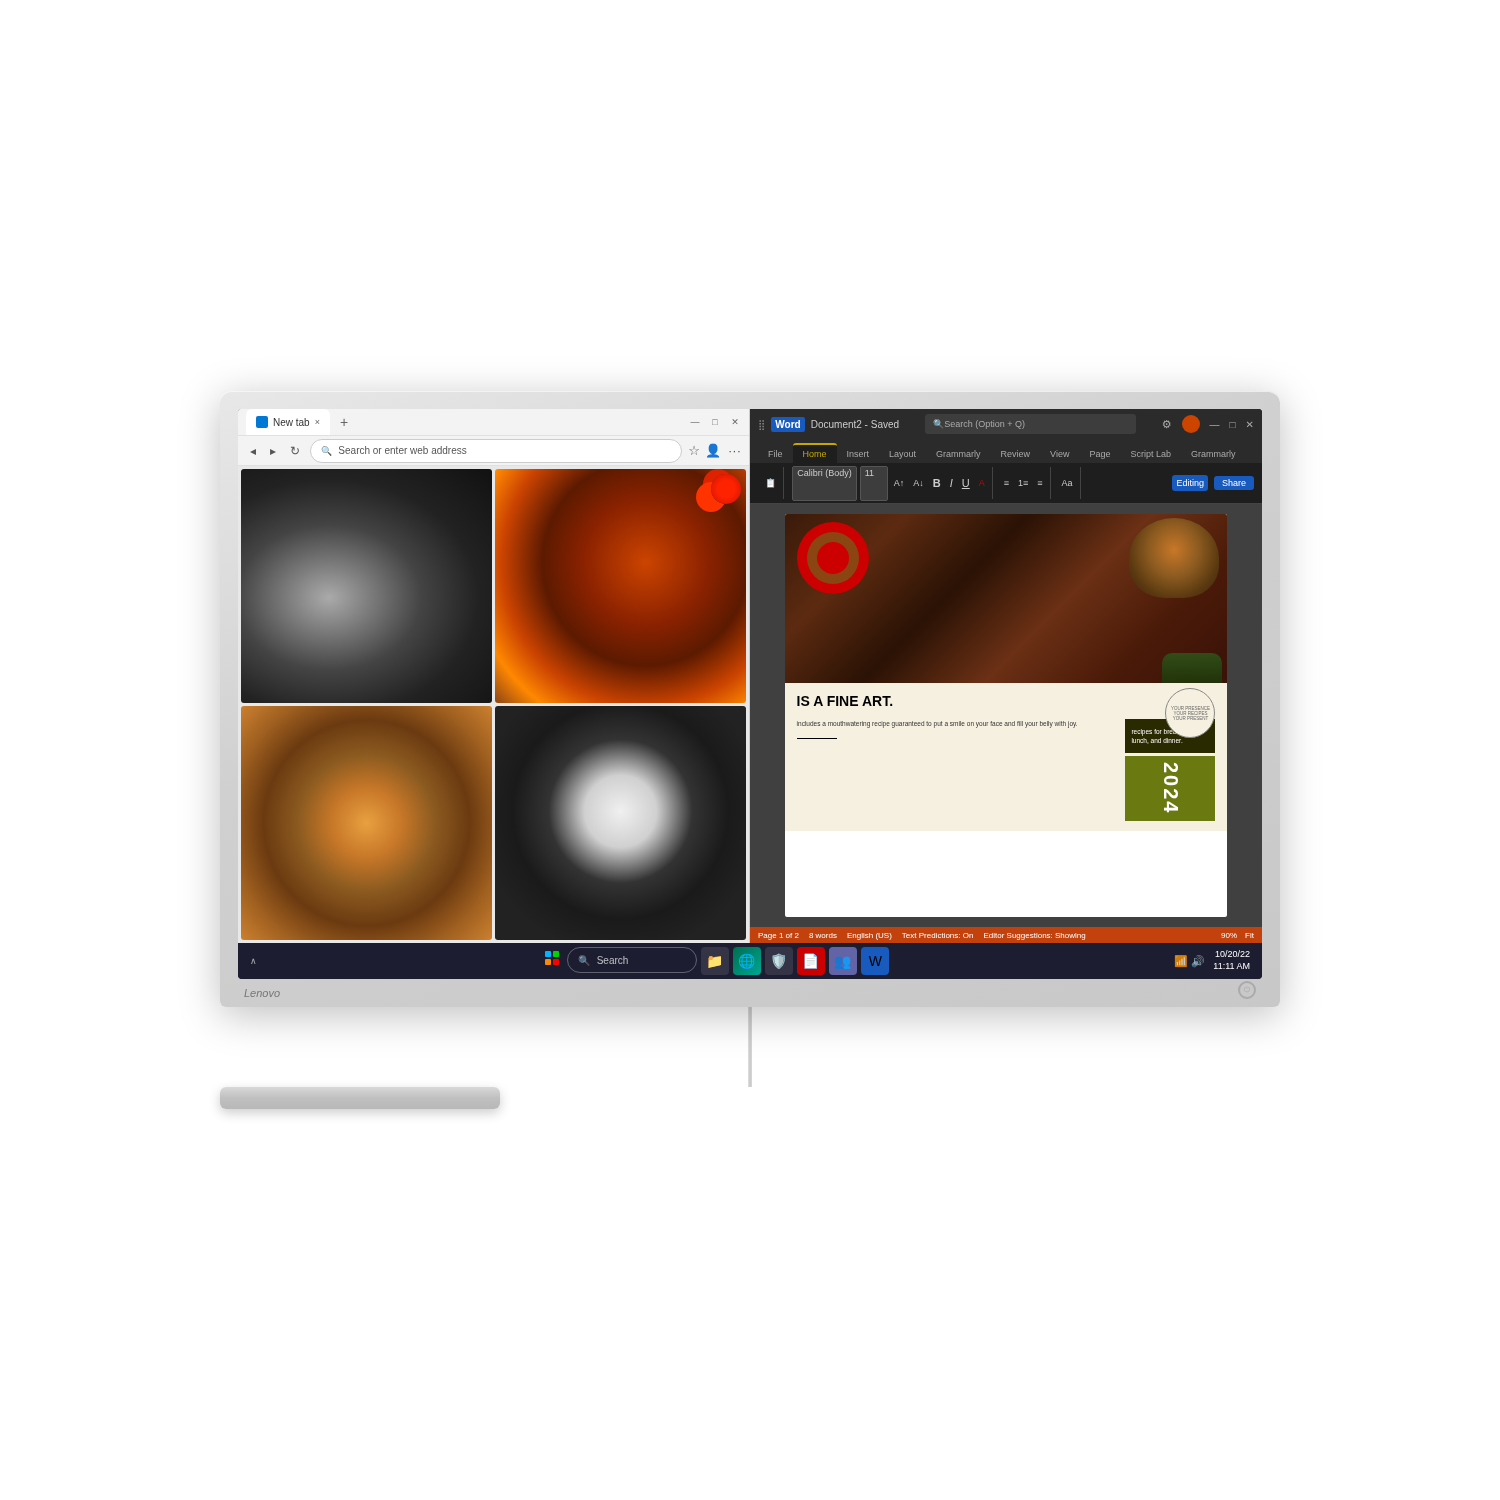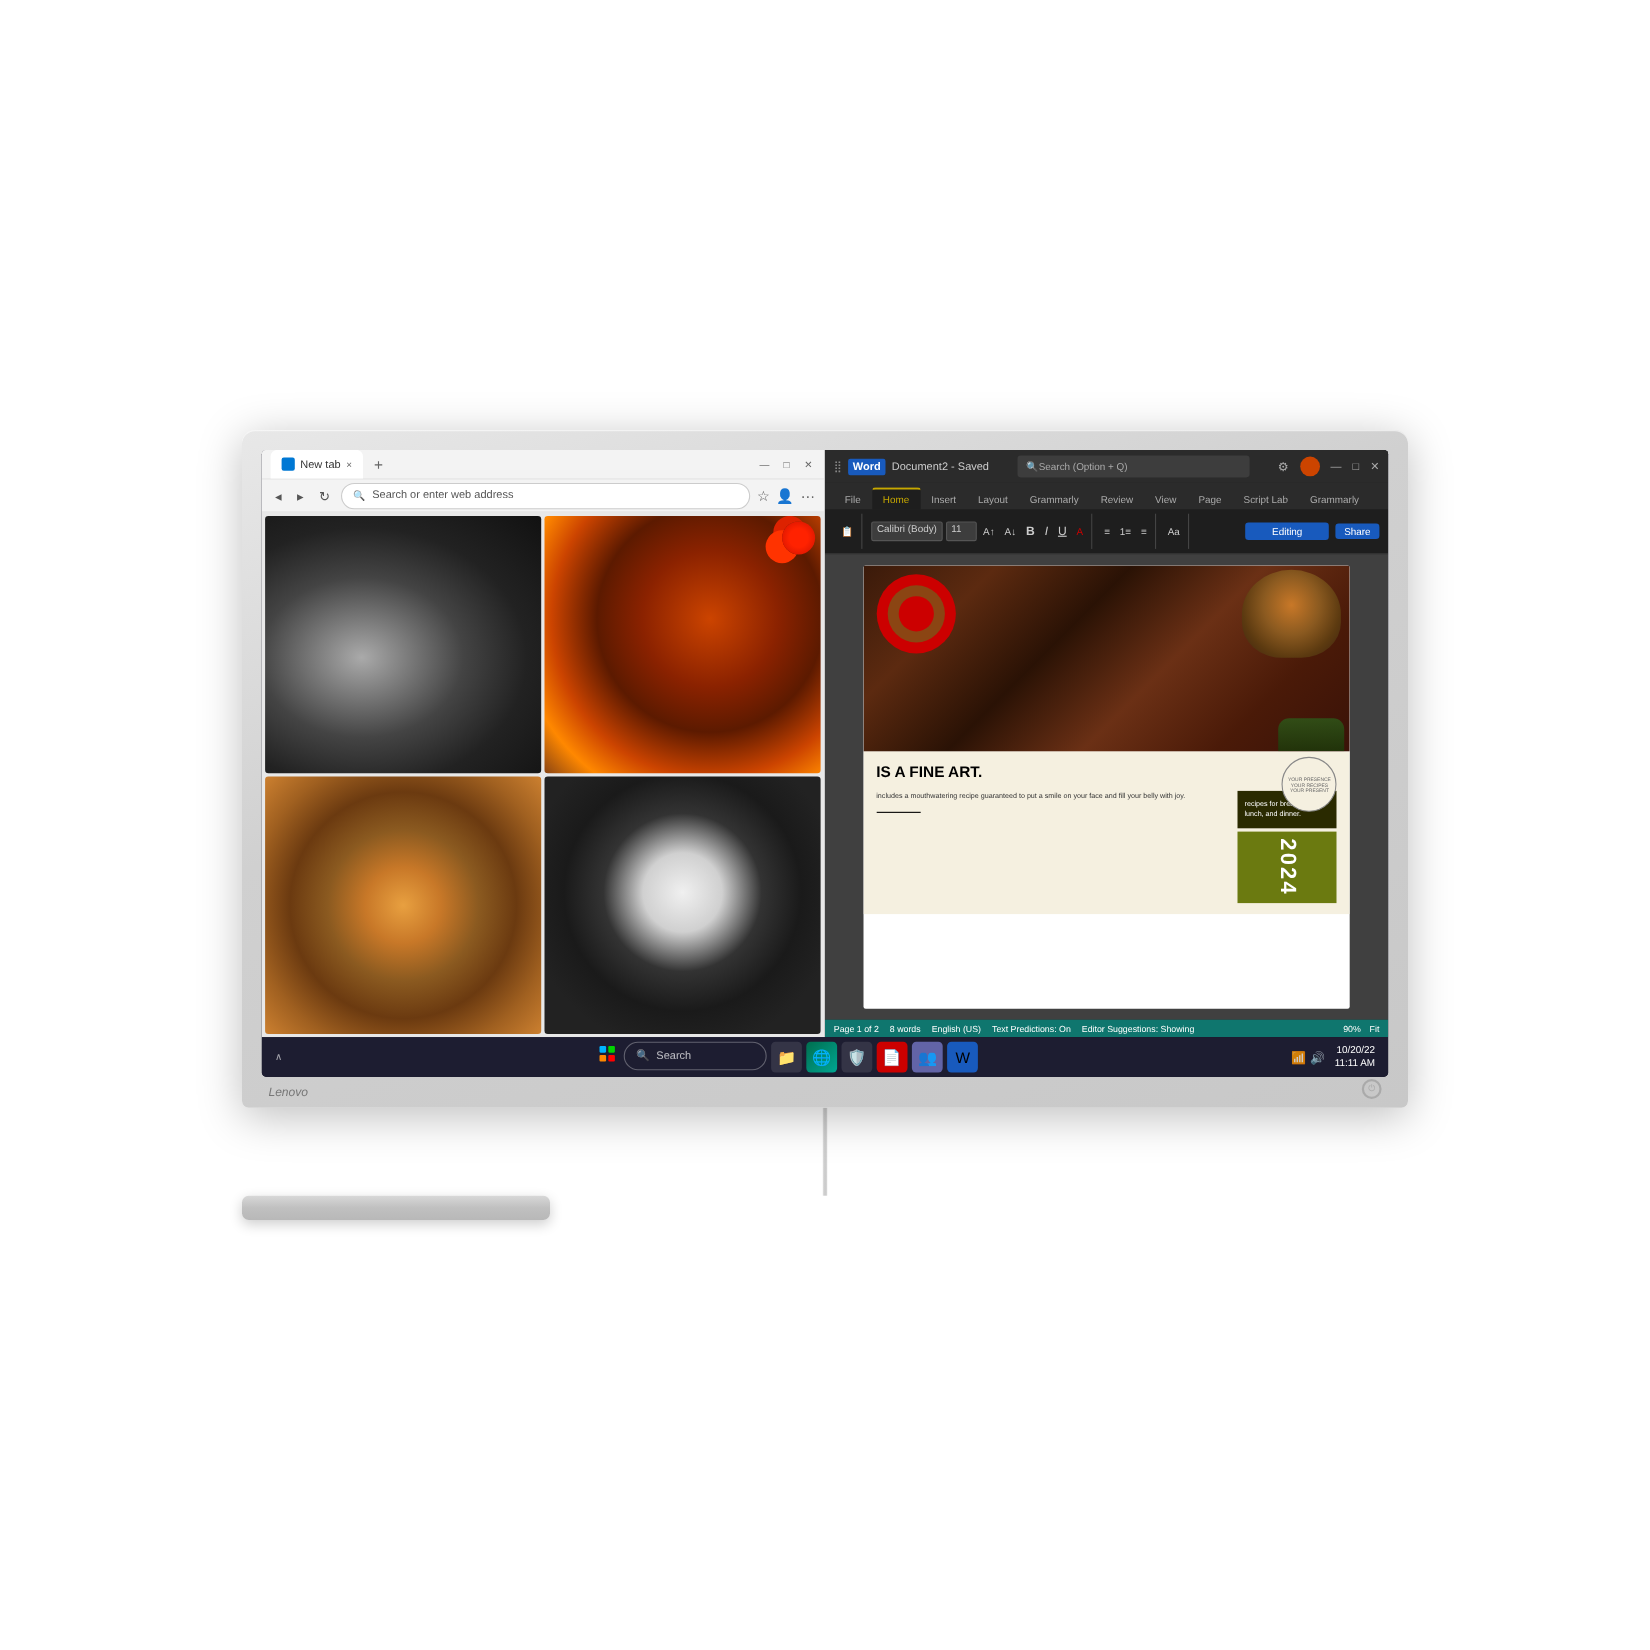--- a/index.html
+++ b/index.html
@@ -276,21 +276,21 @@
     .ribbon-btn.italic { font-style: italic; font-size: 11px; }
     .ribbon-btn.underline { text-decoration: underline; font-size: 11px; }
 
     .font-selector {
       background: #3d3d3d;
       border: 1px solid #555;
       color: #ccc;
       font-size: 9px;
       padding: 1px 4px;
       border-radius: 2px;
-      height: 18px;
+      height: 35px;
     }
 
     .word-content {
       flex: 1;
       background: #404040;
       display: flex;
       justify-content: center;
       align-items: flex-start;
       padding: 10px;
       overflow: hidden;
@@ -299,21 +299,21 @@
     .word-doc {
       background: white;
       width: 90%;
       height: 100%;
       border-radius: 2px;
       overflow: hidden;
       position: relative;
     }
 
     .word-statusbar {
-      background: #0f766e;
+      background: #c2410c;
       height: 16px;
       display: flex;
       align-items: center;
       padding: 0 8px;
       font-size: 8px;
       color: white;
       gap: 10px;
     }
 
     
@@ -590,21 +590,21 @@
               </div>
               <div class="ribbon-group">
                 <span class="ribbon-btn">≡</span>
                 <span class="ribbon-btn">1≡</span>
                 <span class="ribbon-btn">≡</span>
               </div>
               <div class="ribbon-group">
                 <span class="ribbon-btn">Aa</span>
               </div>
               <div style="margin-left:auto;display:flex;gap:6px;align-items:center;">
-                <button style="background:#185abd;color:white;border:none;border-radius:3px;padding:3px 24px;font-size:9px;cursor:pointer;">Editing</button>
+                <button style="background:#185abd;color:white;border:none;border-radius:3px;padding:3px 4px;font-size:9px;cursor:pointer;">Editing</button>
                 <button style="background:#185abd;color:white;border:none;border-radius:3px;padding:2px 8px;font-size:9px;cursor:pointer;">Share</button>
               </div>
             </div>
           </div>
 
           <div class="word-content">
             <div class="word-doc">
 
               <div style="width:100%;height:42%;background:linear-gradient(135deg,#3a1a0a 0%,#5c2a10 20%,#2a1205 40%,#6b3015 60%,#4a1a08 80%,#3a1208 100%);position:relative;overflow:hidden;">
 

